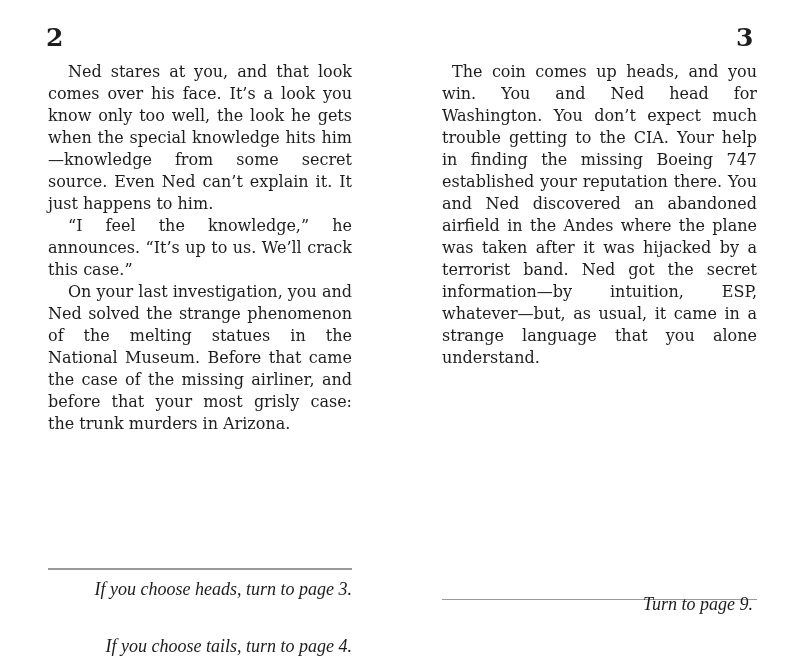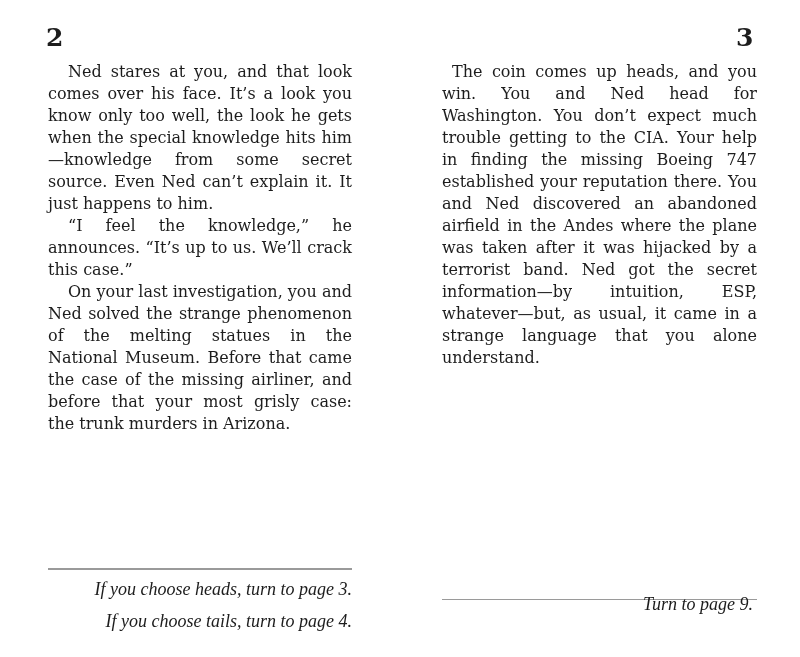--- a/index.html
+++ b/index.html
@@ -62,21 +62,21 @@
     position: absolute;
     left: 0;
     right: 0;
     text-align: right;
     font-style: italic;
     font-size: 18px;
     line-height: 16px;
     font-family: Liberation Serif, serif;
   }
   .page-left  .choice.first  { top: 581px; }
-  .page-left  .choice.second { top: 613px; }
+  .page-left  .choice.second { top: 638px; }
   .page-right .choice.first  { top: 596px; right: 4px; }
 </style>
 </head>
 <body>
 
 <div class="spread">
 
   <section class="page page-left">
     <div class="page-number">2</div>
 

